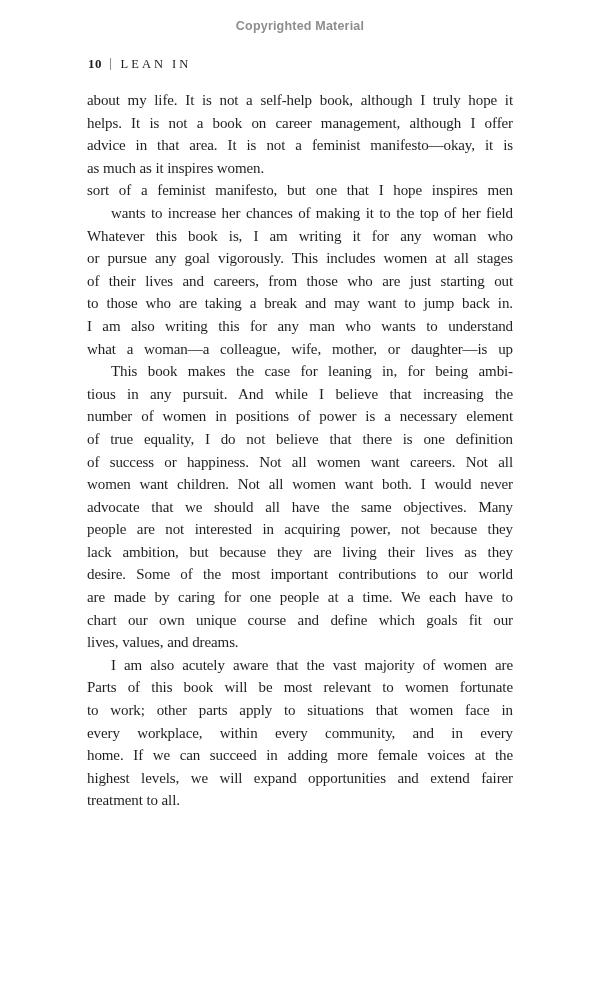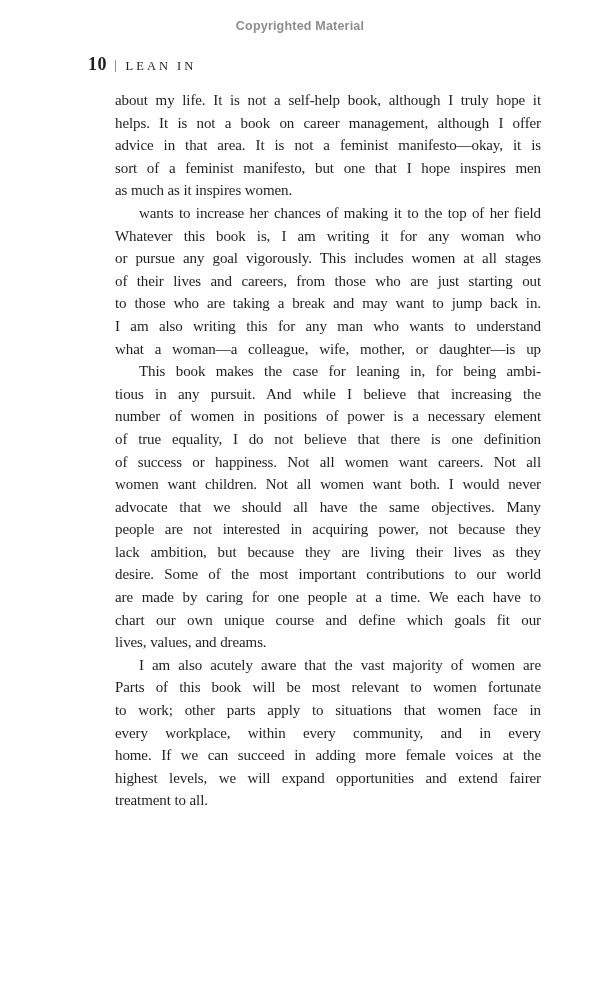--- a/index.html
+++ b/index.html
@@ -29,21 +29,21 @@
   .copyright-top { top: 19px; }
   .copyright-bottom { top: 947px; }
   .running-header {
     position: absolute;
     left: 88px;
     top: 54px;
     color: var(--text-color, #1e1e1e);
     white-space: nowrap;
   }
   .page-number {
-    font-size: 18px;
+    font-size: 13px;
     font-weight: 600;
     letter-spacing: 0.5px;
   }
   .header-separator {
     font-size: 13px;
     font-weight: 300;
     color: #555555;
     margin: 0 9px 0 7px;
     position: relative;
     top: -1px;
@@ -55,21 +55,20 @@
   }
   .body-text {
     position: absolute;
     left: 87px;
     top: 89px;
     width: 426px;
     font-size: 15px;
     line-height: 22.6px;
     letter-spacing: -0.1px;
     color: var(--text-color, #1e1e1e);
-    margin-left: 28px;
   }
   .paragraph { margin: 0; }
   .line {
     text-align: justify;
     text-align-last: justify;
   }
   .line.last {
     text-align-last: left;
   }
   .paragraph.indent .line:first-child {
@@ -85,22 +84,22 @@
 
   <div class="running-header">
     <span class="page-number">10</span><span class="header-separator">|</span><span class="book-title">LEAN IN</span>
   </div>
 
   <div class="body-text">
       <div class="paragraph">
         <div class="line">about my life. It is not a self-help book, although I truly hope it</div>
         <div class="line">helps. It is not a book on career management, although I offer</div>
         <div class="line">advice in that area. It is not a feminist manifesto—okay, it is</div>
+        <div class="line last">as much as it inspires women.</div>
         <div class="line">sort of a feminist manifesto, but one that I hope inspires men</div>
-        <div class="line last">as much as it inspires women.</div>
       </div>
       <div class="paragraph indent">
         <div class="line">wants to increase her chances of making it to the top of her field</div>
         <div class="line">Whatever this book is, I am writing it for any woman who</div>
         <div class="line">or pursue any goal vigorously. This includes women at all stages</div>
         <div class="line">of their lives and careers, from those who are just starting out</div>
         <div class="line">to those who are taking a break and may want to jump back in.</div>
         <div class="line">I am also writing this for any man who wants to understand</div>
         <div class="line">what a woman—a colleague, wife, mother, or daughter—is up</div>
       </div>

